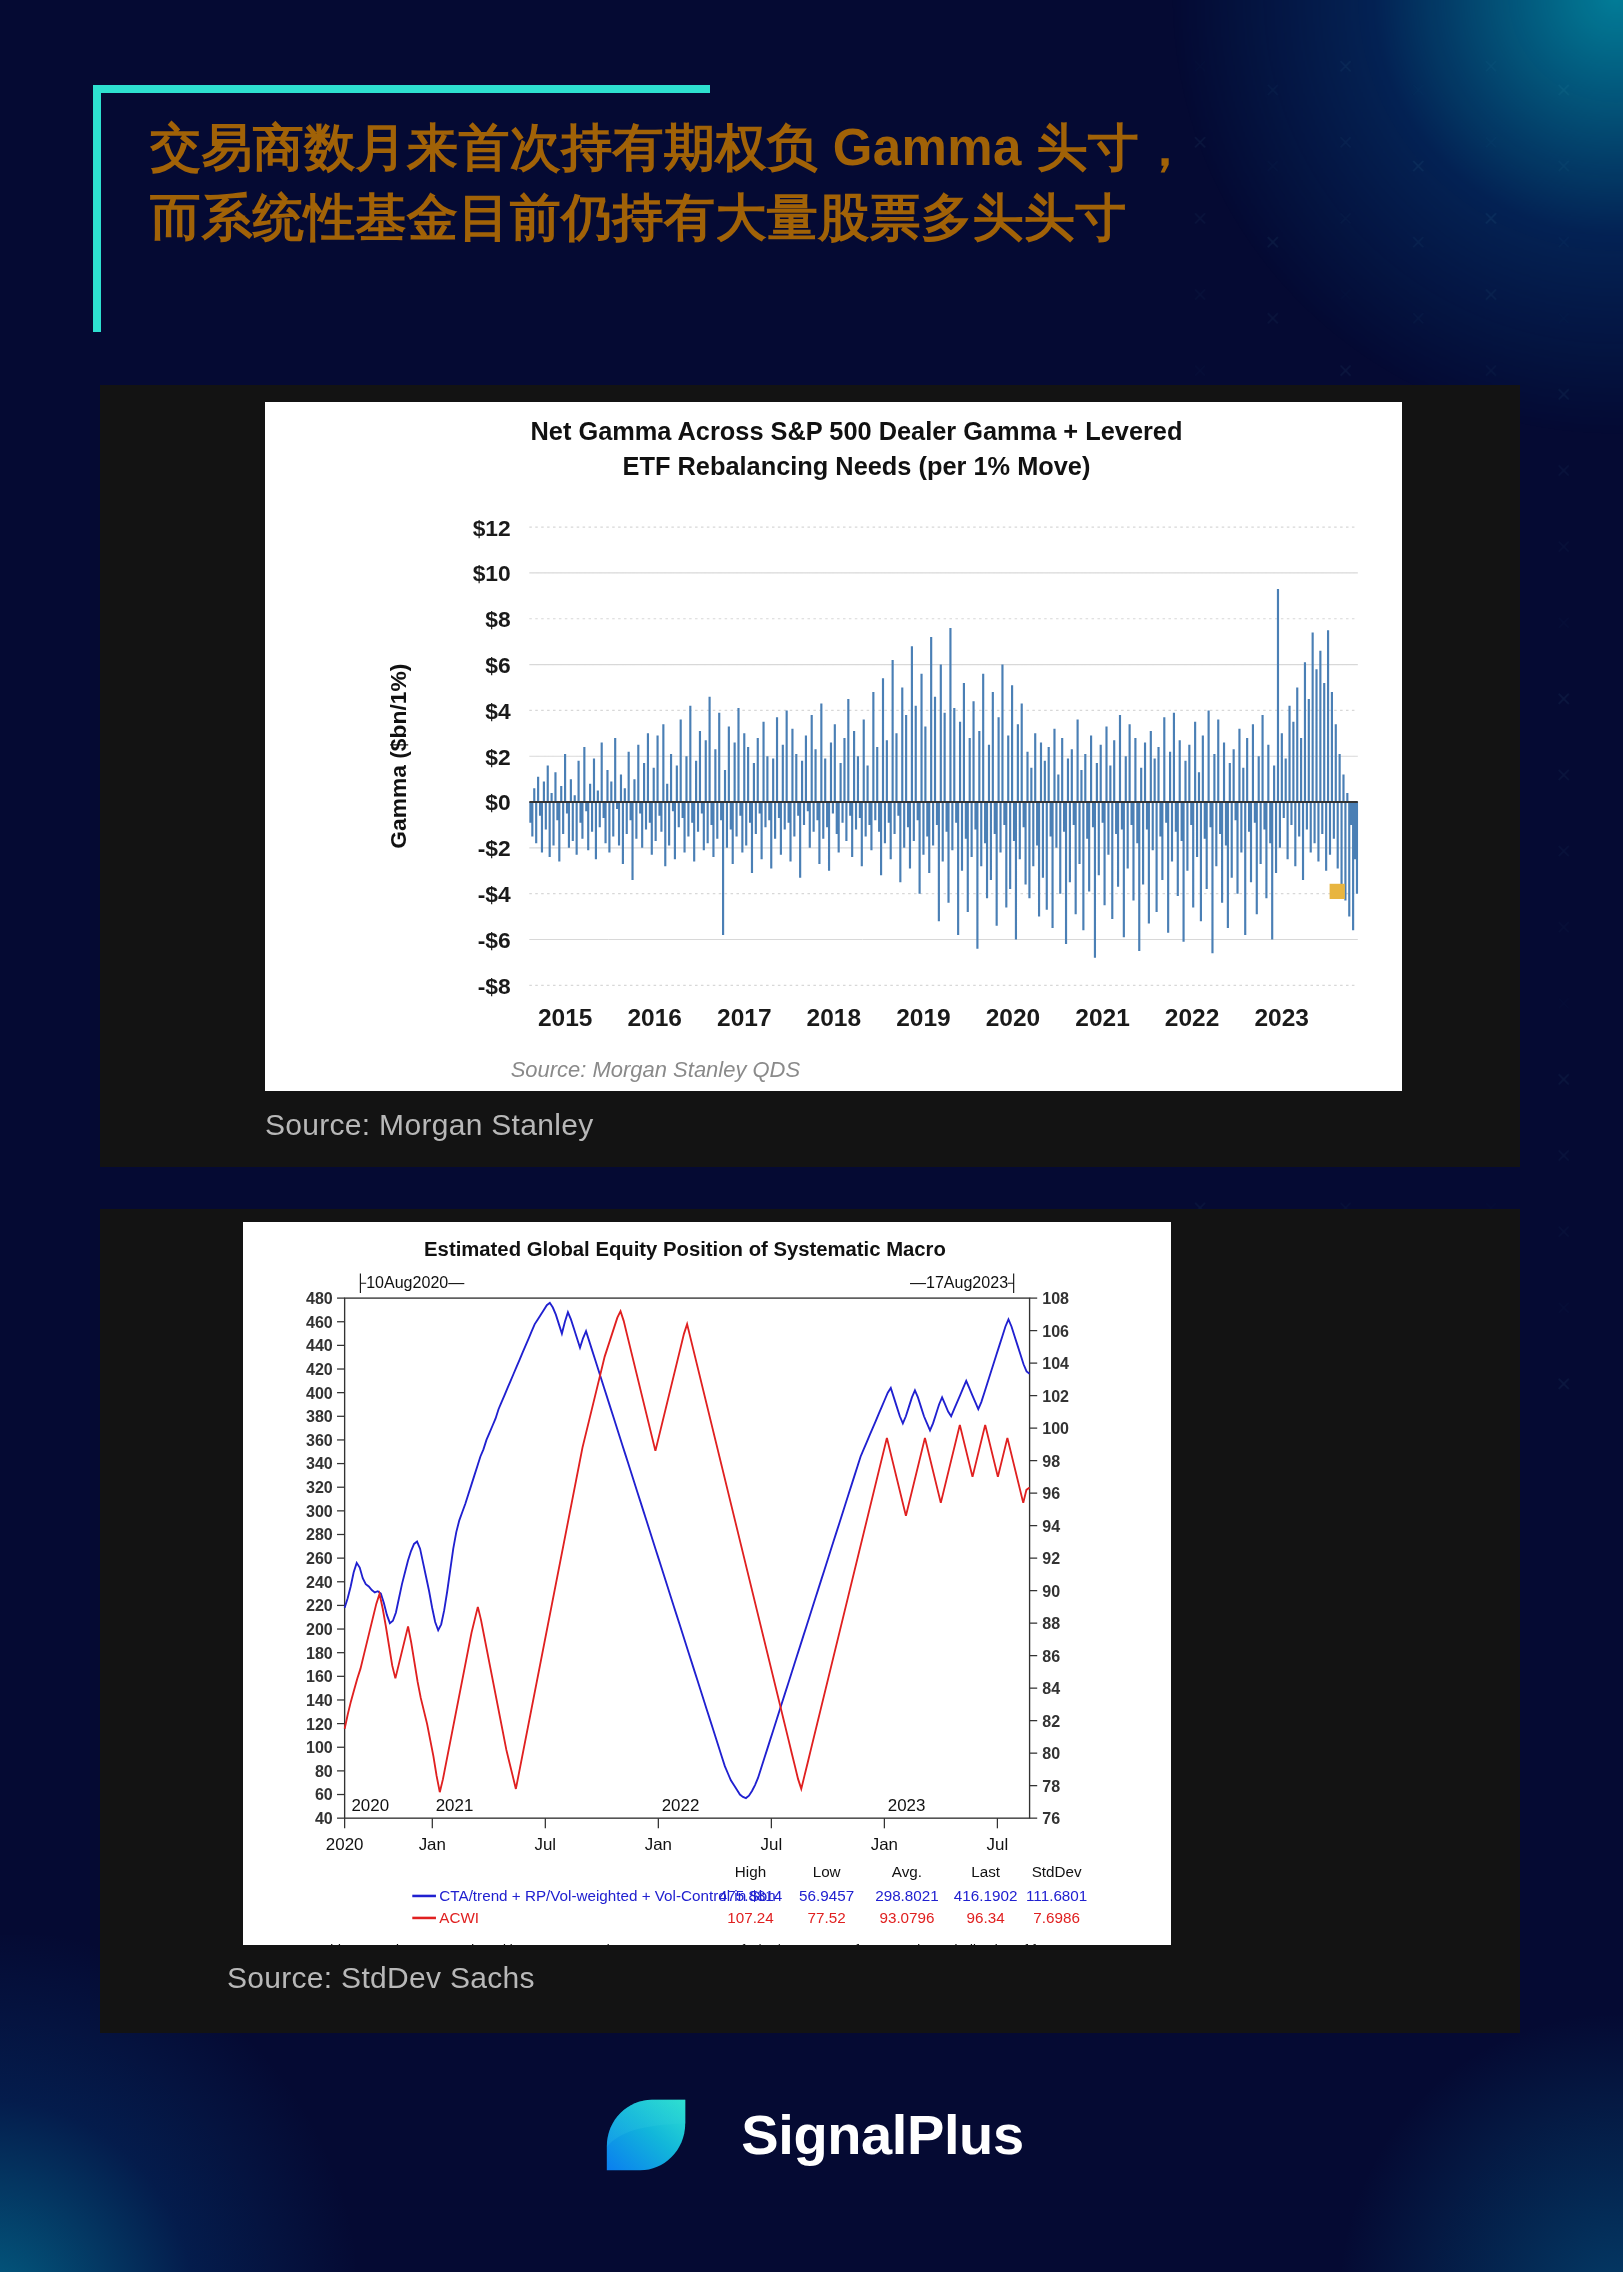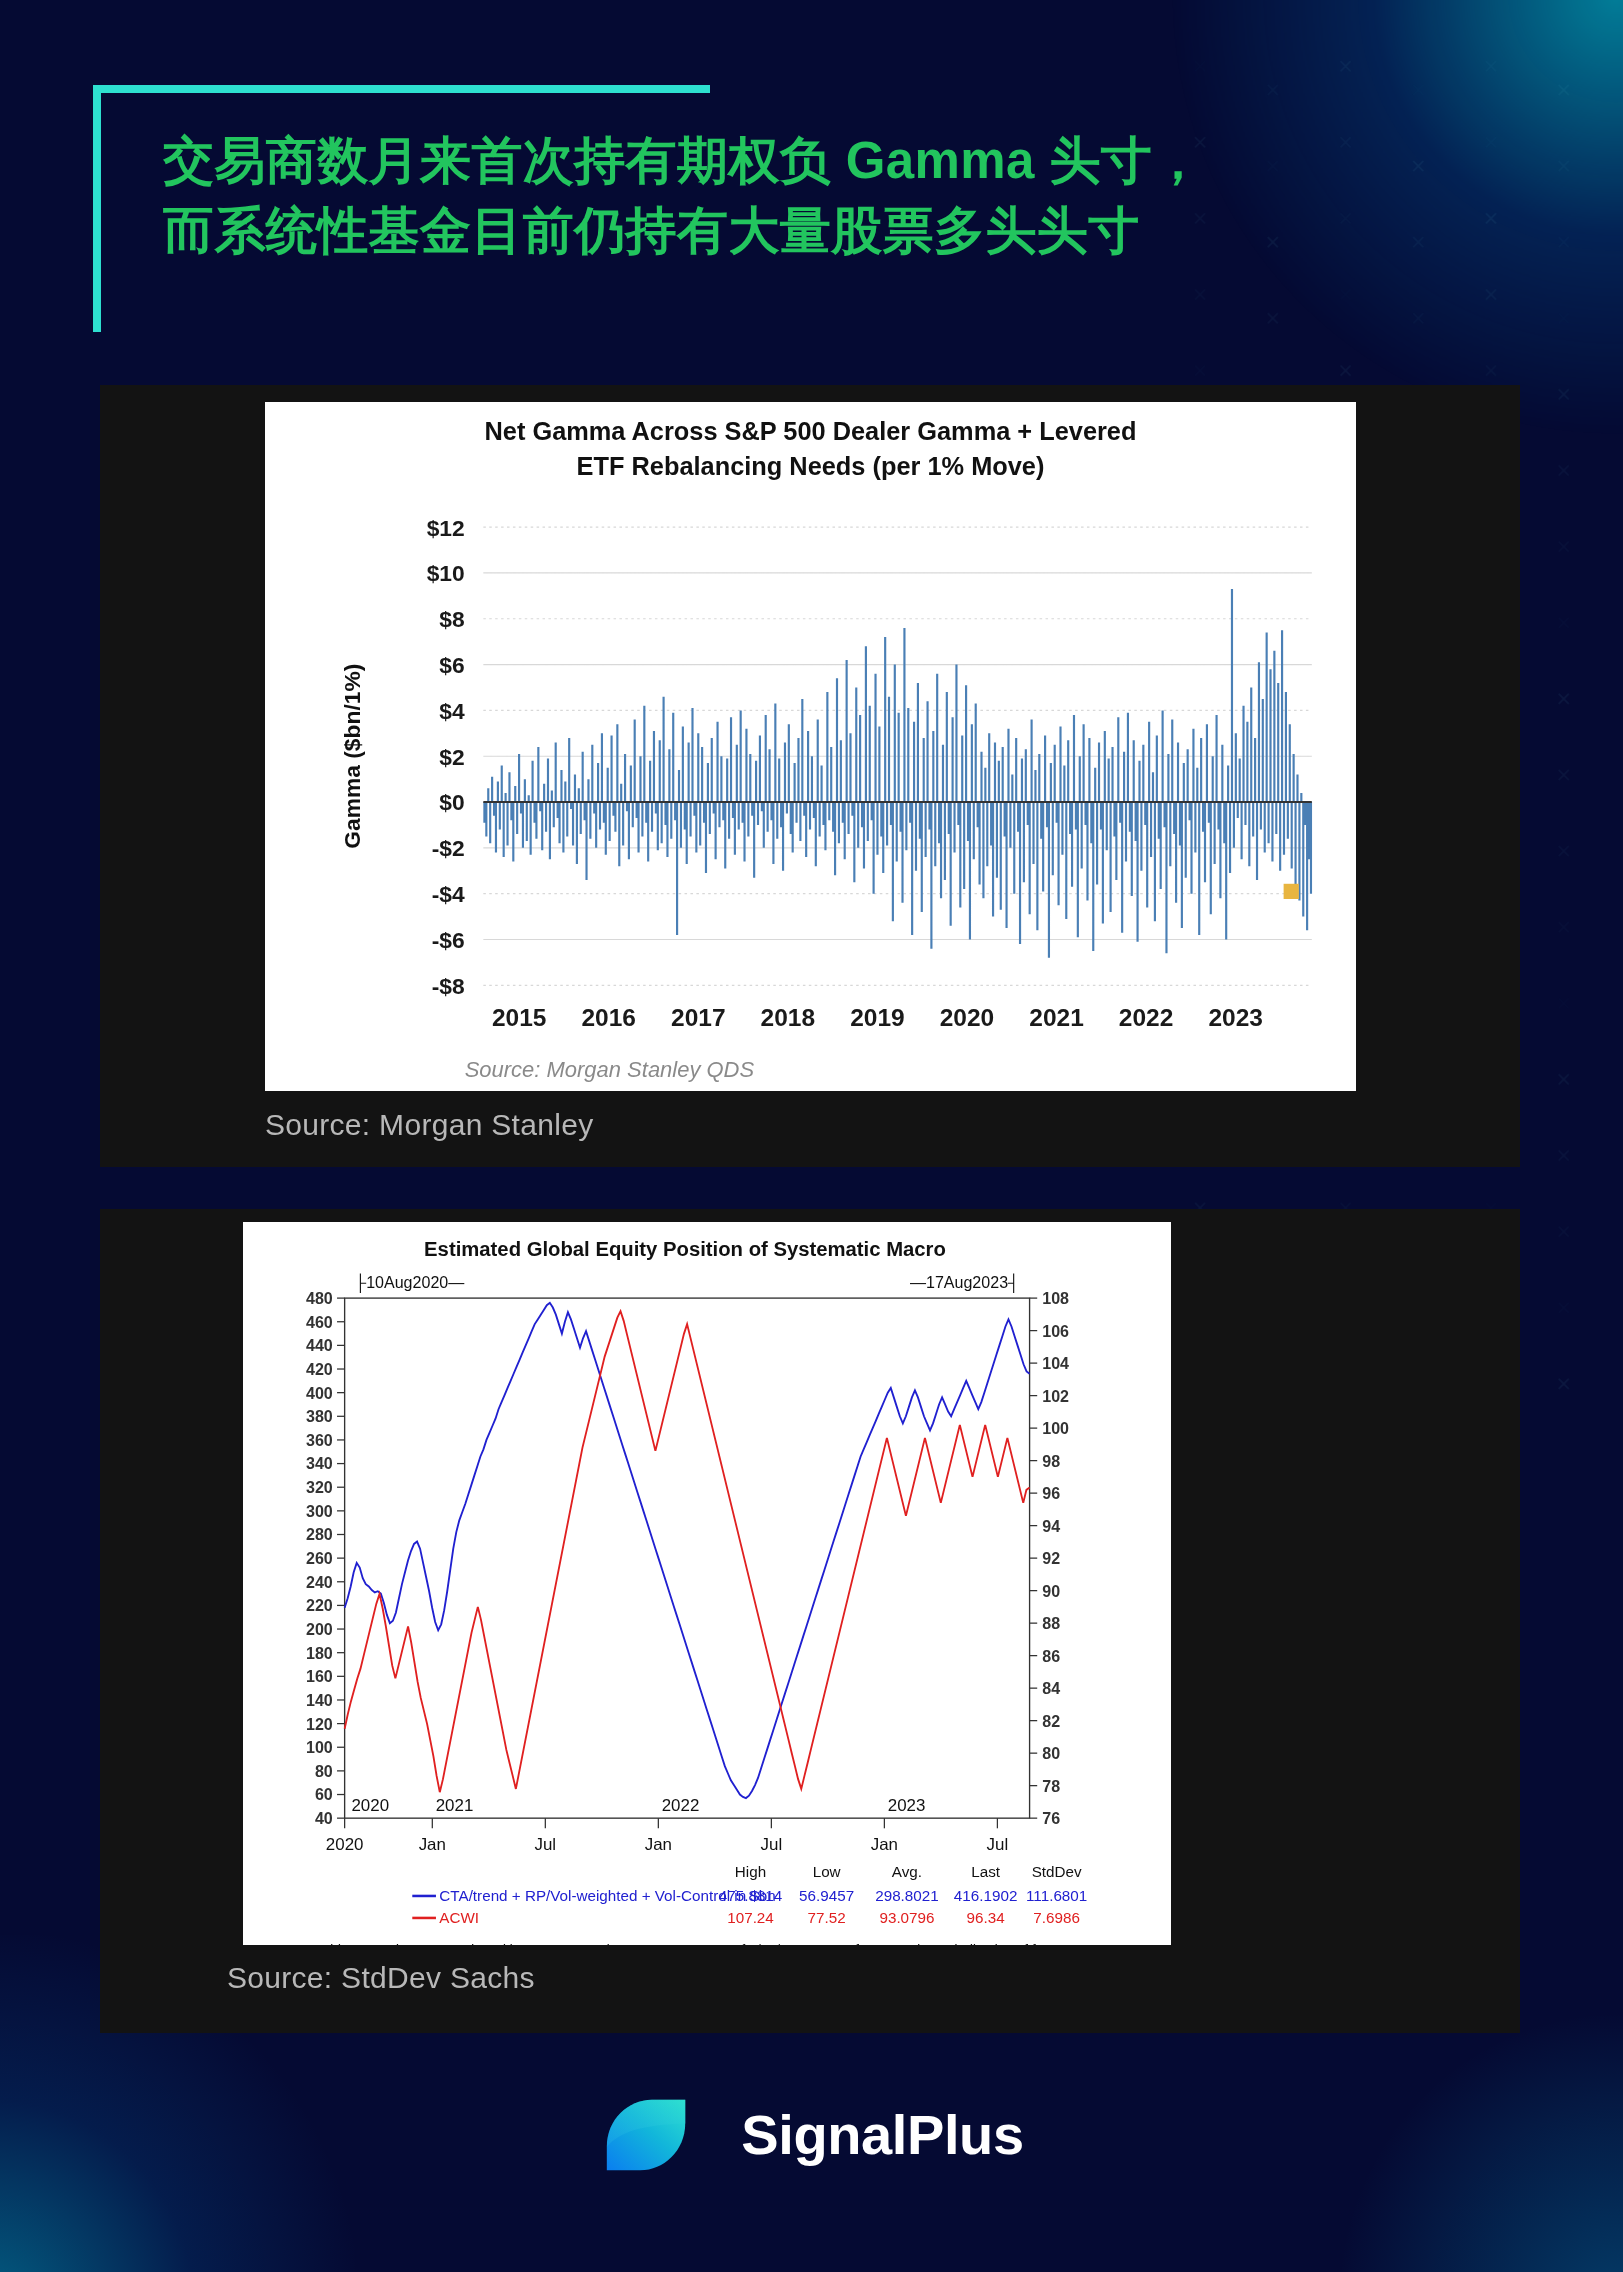--- a/index.html
+++ b/index.html
@@ -30,35 +30,35 @@
   .title-wrap{
     position:absolute;left:93px;top:85px;width:1361px;
   }
   .title-rule-top{
     position:absolute;left:0;top:0;width:617px;height:7.6px;background:#2ee0d0;
   }
   .title-rule-left{
     position:absolute;left:0;top:0;width:7.6px;height:247px;background:#2ee0d0;
   }
   .title-text{
-    margin:16px;padding:25px 0 0 54px;
-    color:#22c55e;font-size:51px;line-height:1.38;font-weight:700;
+    margin:3px;padding:25px 0 0 54px;
+    color:#a16207;font-size:51px;line-height:1.38;font-weight:700;
     letter-spacing:0.4px;
   }
   .title-text .ln{display:block;white-space:nowrap;}
 
   
   .panel{
     position:absolute;left:100px;width:1420px;background:#131313;
   }
   #panel-1{top:385px;height:782px;}
   #panel-2{top:1209px;height:824px;}
 
   .fig{position:absolute;background:#ffffff;}
-  #fig-1{left:165px;top:17px;width:1091px;height:689px;}
+  #fig-1{left:165px;top:17px;width:1091px;height:689px;padding-left:46px;}
   #fig-2{left:143px;top:12.7px;width:928px;height:723px;}
 
   .src-caption{
     position:absolute;color:#b8b8b8;font-size:30px;letter-spacing:0.3px;
   }
   #src-1{left:165px;top:723px;}
   #src-2{left:127px;top:752px;}
 
   
   .logo-row{

